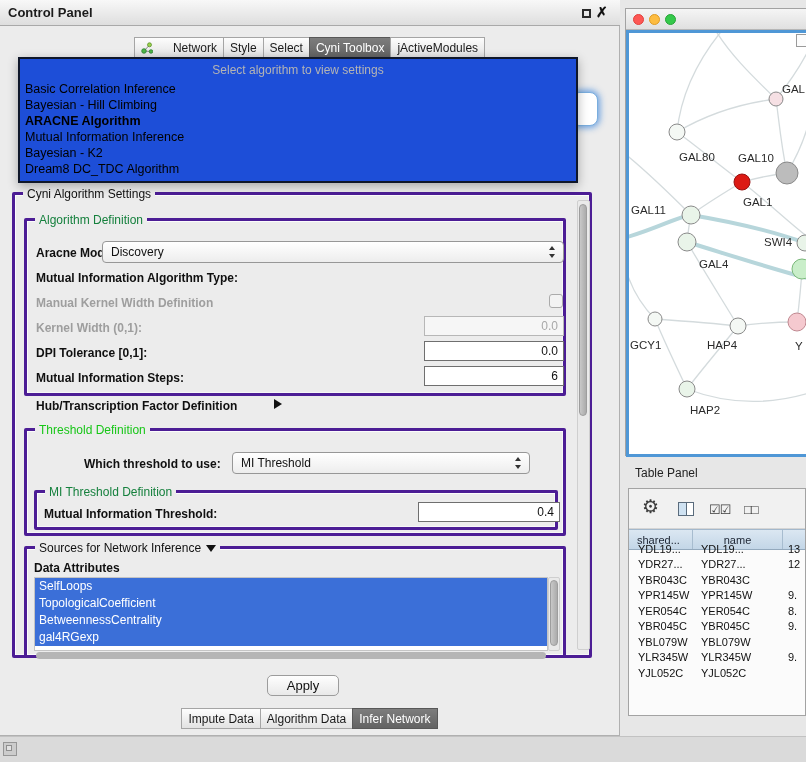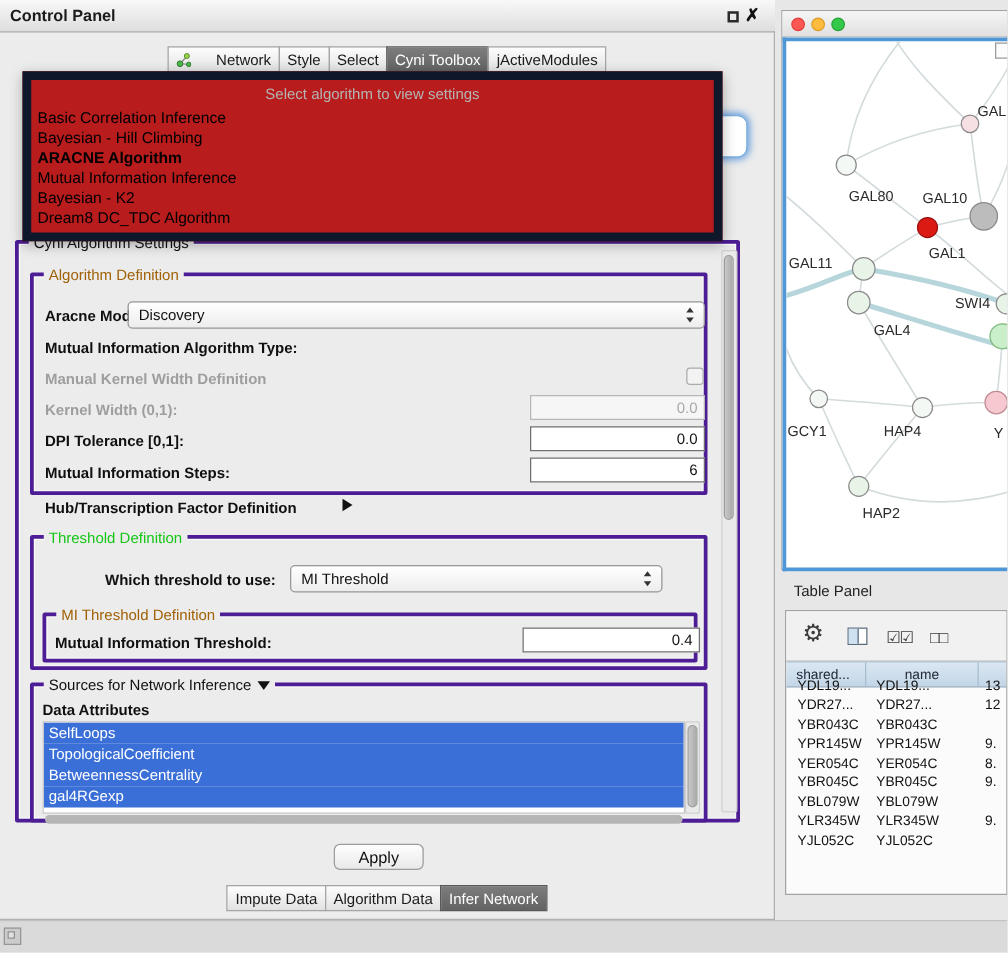--- a/index.html
+++ b/index.html
@@ -17,35 +17,35 @@
   .float-icon{left:582px;top:9px;width:9px;height:9px;border:2px solid #2a2a2a}
   .close-icon{left:596px;top:4px;font-size:14px;font-weight:bold;color:#111;cursor:default}
 
   
   .tabrow{left:0;top:37px;width:620px;height:21px;display:flex;justify-content:center}
   .tab{display:flex;align-items:center;gap:20px;padding:0 6px;font-size:12px;color:#1a1a1a;
        background:linear-gradient(#fdfdfd,#e2e2e2);border:1px solid #a5a5a5;margin-left:-1px;white-space:nowrap}
   .tab.selected{background:linear-gradient(#7d7d7d,#636363);color:#fff;border-color:#585858}
 
   
-  .popup{left:18px;top:57px;width:560px;background:#b91c1c;border:7px solid #0f172a;
+  .popup{left:18px;top:57px;width:560px;background:#1d4ed8;border:2px solid #0f172a;
          box-shadow:0 3px 10px rgba(0,0,0,.30);z-index:30;padding-bottom:4px}
   .popup-prompt{height:22px;line-height:22px;text-align:center;color:#b4b4b4;font-size:12px}
   .popup-item{height:16px;line-height:16px;padding-left:5px;font-size:12.5px;color:#000;white-space:nowrap}
   .popup-item.selected{font-weight:bold}
 
   .focus-field{left:571px;top:92px;width:27px;height:34px;background:#fff;border:1px solid #7aaede;
                border-radius:8px;box-shadow:0 0 6px 2px rgba(86,148,222,.85);z-index:10}
 
   
   .group{border:3px solid #4c1d95;border-radius:2px;
          box-shadow:inset 1px 1px 0 rgba(255,255,255,.85),inset -1px -1px 0 rgba(255,255,255,.6)}
   .gtitle{position:absolute;top:-8px;left:8px;background:#ececec;padding:0 4px;font-size:12px;
           line-height:15px;white-space:nowrap;display:flex;align-items:center;gap:5px}
-  .t-blue{color:#a16207}
+  .t-blue{color:#15803d}
   .t-green{color:#17c617}
 
   .flabel{font-size:12px;font-weight:bold;color:#101010;white-space:nowrap}
   .flabel.disabled{color:#9e9e9e}
 
   .combo{display:flex;align-items:center;background:linear-gradient(#ffffff,#ededed);
          border:1px solid #979797;border-radius:4px;font-size:12px;padding:0 20px 0 8px;cursor:default}
   .arrows{position:absolute;right:7px;top:50%;transform:translateY(-50%);width:7px;height:12px}
   .arrows::before,.arrows::after{content:"";position:absolute;left:0;
          border-left:3.5px solid transparent;border-right:3.5px solid transparent}

